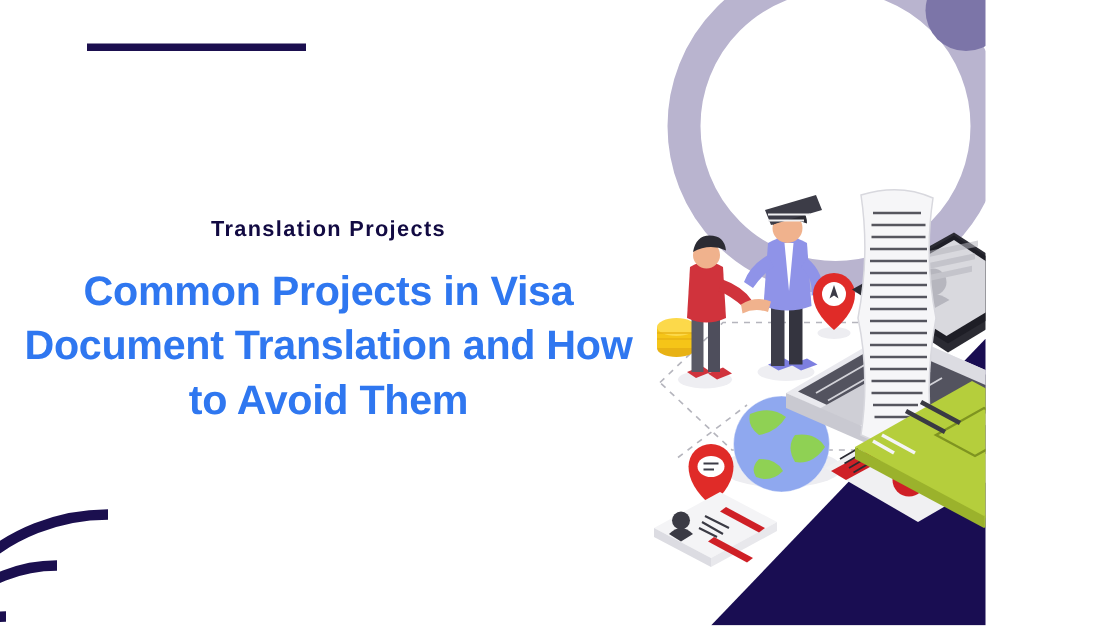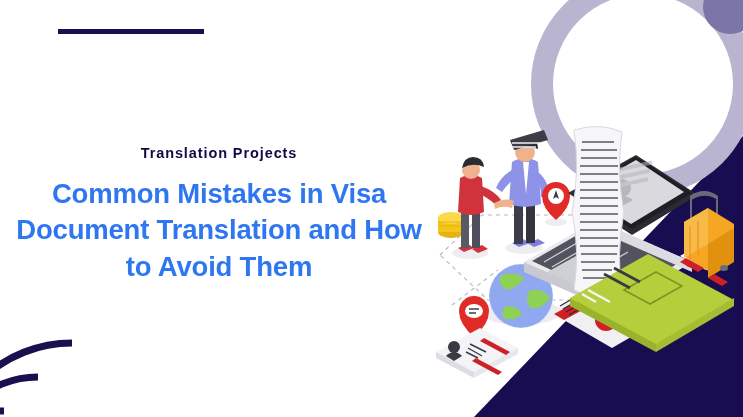--- a/index.html
+++ b/index.html
@@ -2,21 +2,21 @@
 <html><head>
 <meta charset="utf-8">
 <style>
   html, body {
     margin: 0;
     padding: 0;
     background: #ffffff;
   }
   #canvas {
     position: relative;
-    width: 743px;
+    width: 657px;
     height: 417px;
     background: #ffffff;
     overflow: hidden;
     font-family: "Liberation Sans", sans-serif;
   }
 
   
   .navy-wedge {
     position: absolute;
     inset: 0;
@@ -116,21 +116,21 @@
     </g>
   </svg>
 
   <svg class="ring-wrap" viewBox="0 0 260 260">
     <circle cx="130" cy="130" r="101" fill="none" stroke="#b9b4cf" stroke-width="22"></circle>
   </svg>
   <div class="corner-dot"></div>
 
   <div class="text-block">
     <div class="eyebrow">Translation Projects</div>
-    <div class="headline">Common Mistakes in Visa Document Translation and How to Avoid Them</div>
+    <div class="headline">Common Projects in Visa Document Translation and How to Avoid Them</div>
   </div>
 
   <svg class="illustration" viewBox="0 0 315 417">
 
     <g stroke="#b5b5bd" stroke-width="1.1" fill="none" stroke-dasharray="4 4">
       <path d="M 12 255 L 54 215 L 160 215 L 210 258 L 160 300 L 60 300 L 12 255"></path>
       <path d="M 24 305 L 70 270"></path>
     </g>
 
     <g>

